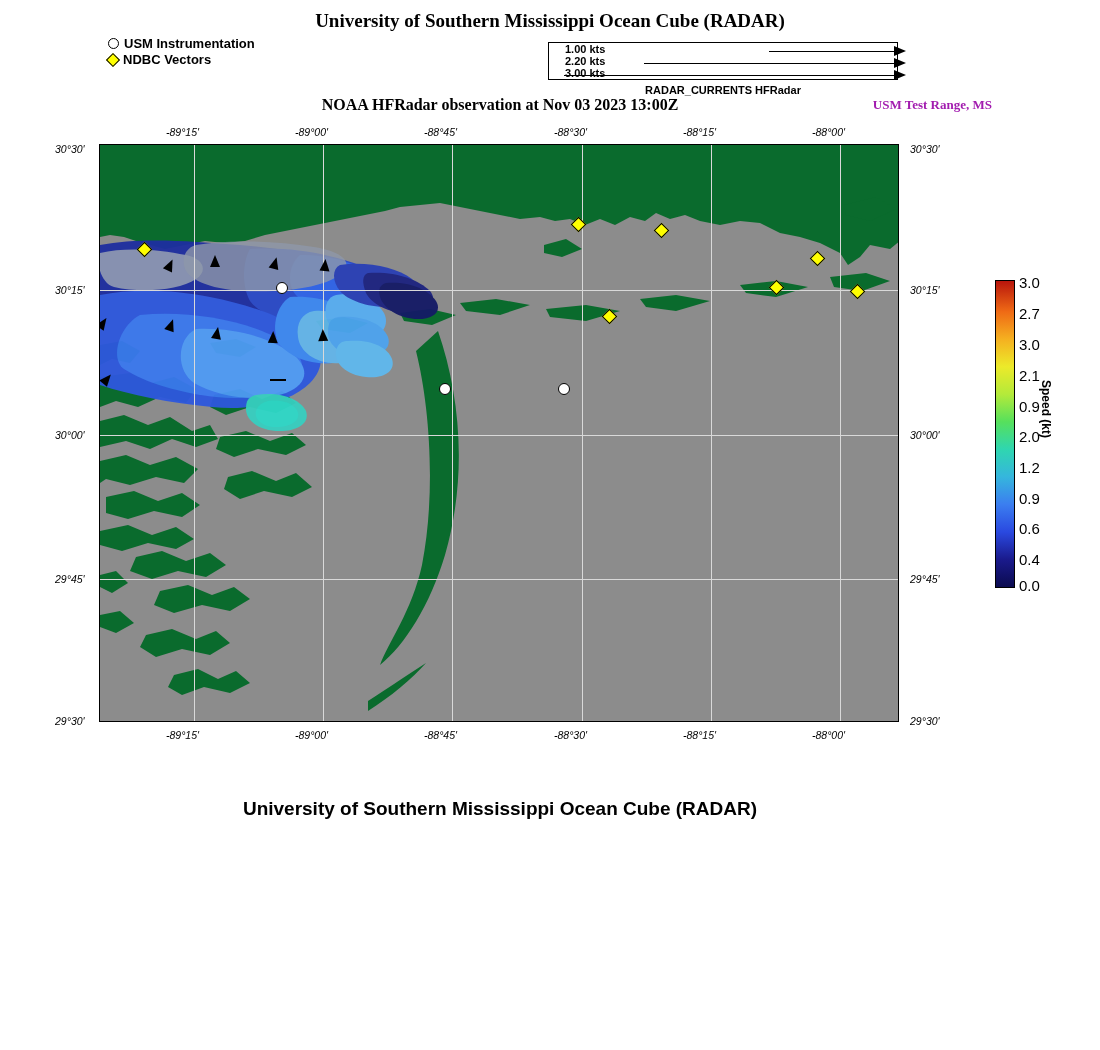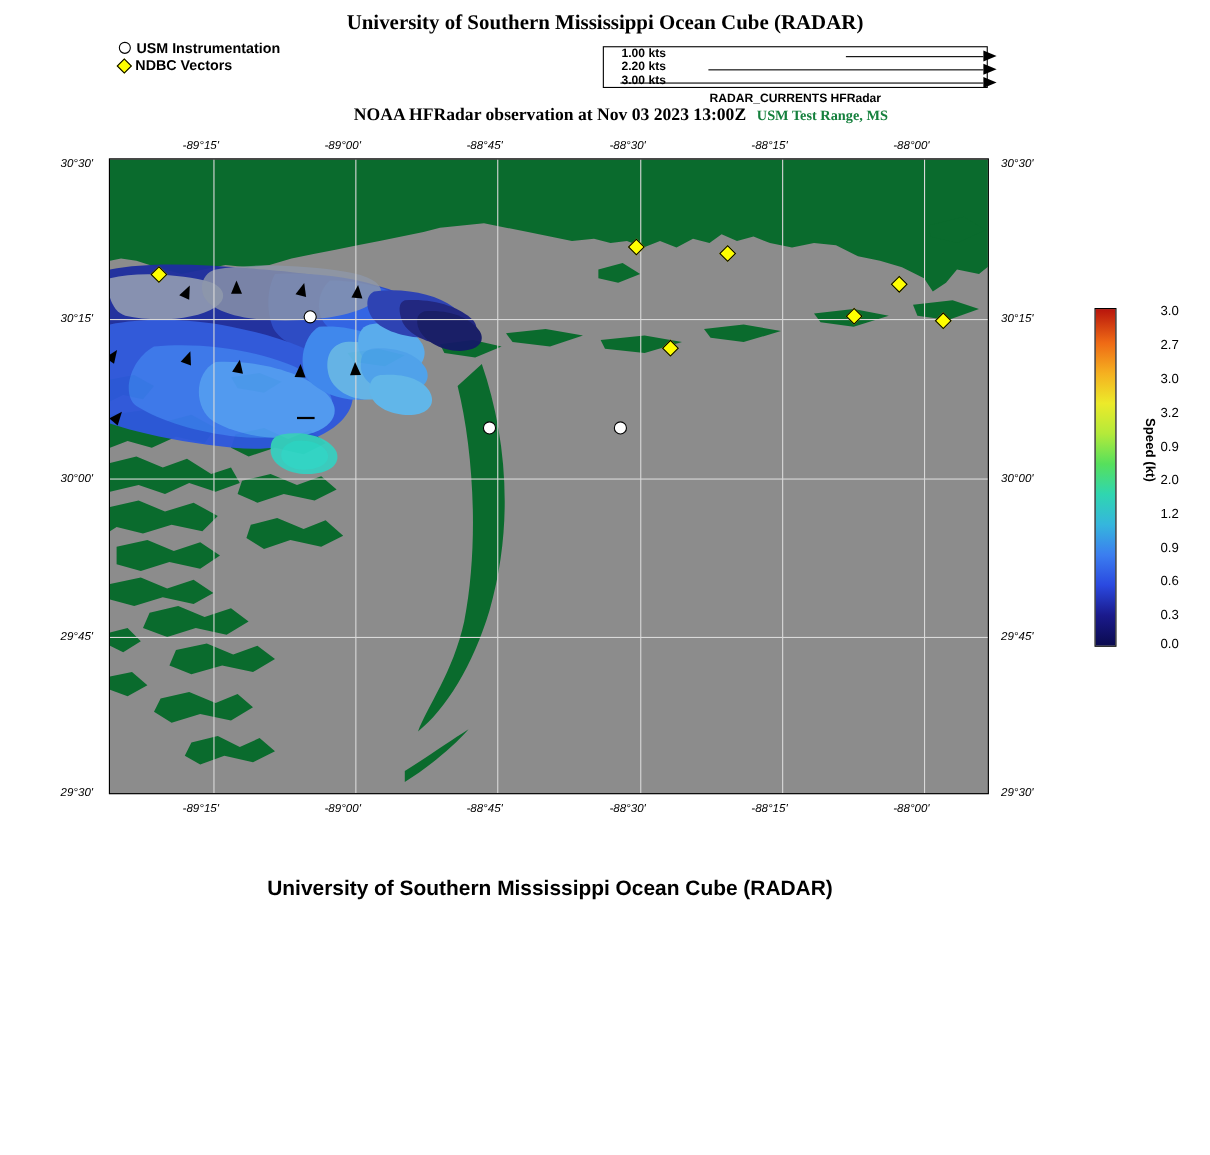--- a/index.html
+++ b/index.html
@@ -27,26 +27,26 @@
   }
   #sub-title {
     left: 0; top: 96px; width: 1000px;
     text-align: center;
     font-family: "Liberation Serif", serif;
     font-weight: bold;
     font-size: 16px;
     color: #000;
   }
   #region-label {
-    left: 688px; top: 97px; width: 260px;
-    text-align: left;
+    left: 732px; top: 97px; width: 260px;
+    text-align: right;
     font-family: "Liberation Serif", serif;
     font-weight: bold;
     font-size: 13px;
-    color: #15803d;
+    color: #a21caf;
   }
   #bottom-title {
     left: 0; top: 798px; width: 1000px;
     text-align: center;
     font-weight: bold;
     font-size: 19px;
     color: #000;
   }
 
   
@@ -188,24 +188,23 @@
       #56e05c 54%,
       #b4ea3a 63%,
       #ecea2a 72%,
       #f5b020 81%,
       #ef6a15 90%,
       #b8150c 100%);
   }
   .cb-tick {
     position: absolute;
     left: 24px;
-    font-size: 12px;
+    font-size: 15px;
     color: #000;
     transform: translateY(-50%);
-    margin-left: 36px;
   }
   #colorbar-title {
     position: absolute;
     left: 58px; top: 100px;
     font-size: 12px; font-weight: bold; color: #000;
     transform: rotate(90deg);
     transform-origin: left top;
     white-space: nowrap;
   }
 </style>
@@ -388,22 +387,22 @@
 <div class="tick-lbl abs" style="left:910px; top:284px;">30°15'</div>
 <div class="tick-lbl abs" style="left:910px; top:429px;">30°00'</div>
 <div class="tick-lbl abs" style="left:910px; top:573px;">29°45'</div>
 <div class="tick-lbl abs" style="left:910px; top:715px;">29°30'</div>
 
 <div class="abs" id="colorbar-wrap">
   <div id="colorbar"></div>
   <div class="cb-tick" style="top:2px;">3.0</div>
   <div class="cb-tick" style="top:33px;">2.7</div>
   <div class="cb-tick" style="top:64px;">3.0</div>
-  <div class="cb-tick" style="top:95px;">3.2</div>
+  <div class="cb-tick" style="top:95px;">2.1</div>
   <div class="cb-tick" style="top:126px;">0.9</div>
   <div class="cb-tick" style="top:156px;">2.0</div>
   <div class="cb-tick" style="top:187px;">1.2</div>
   <div class="cb-tick" style="top:218px;">0.9</div>
   <div class="cb-tick" style="top:248px;">0.6</div>
-  <div class="cb-tick" style="top:279px;">0.3</div>
+  <div class="cb-tick" style="top:279px;">0.4</div>
   <div class="cb-tick" style="top:305px;">0.0</div>
   <div id="colorbar-title">Speed (kt)</div>
 </div>
 
 </body></html>

